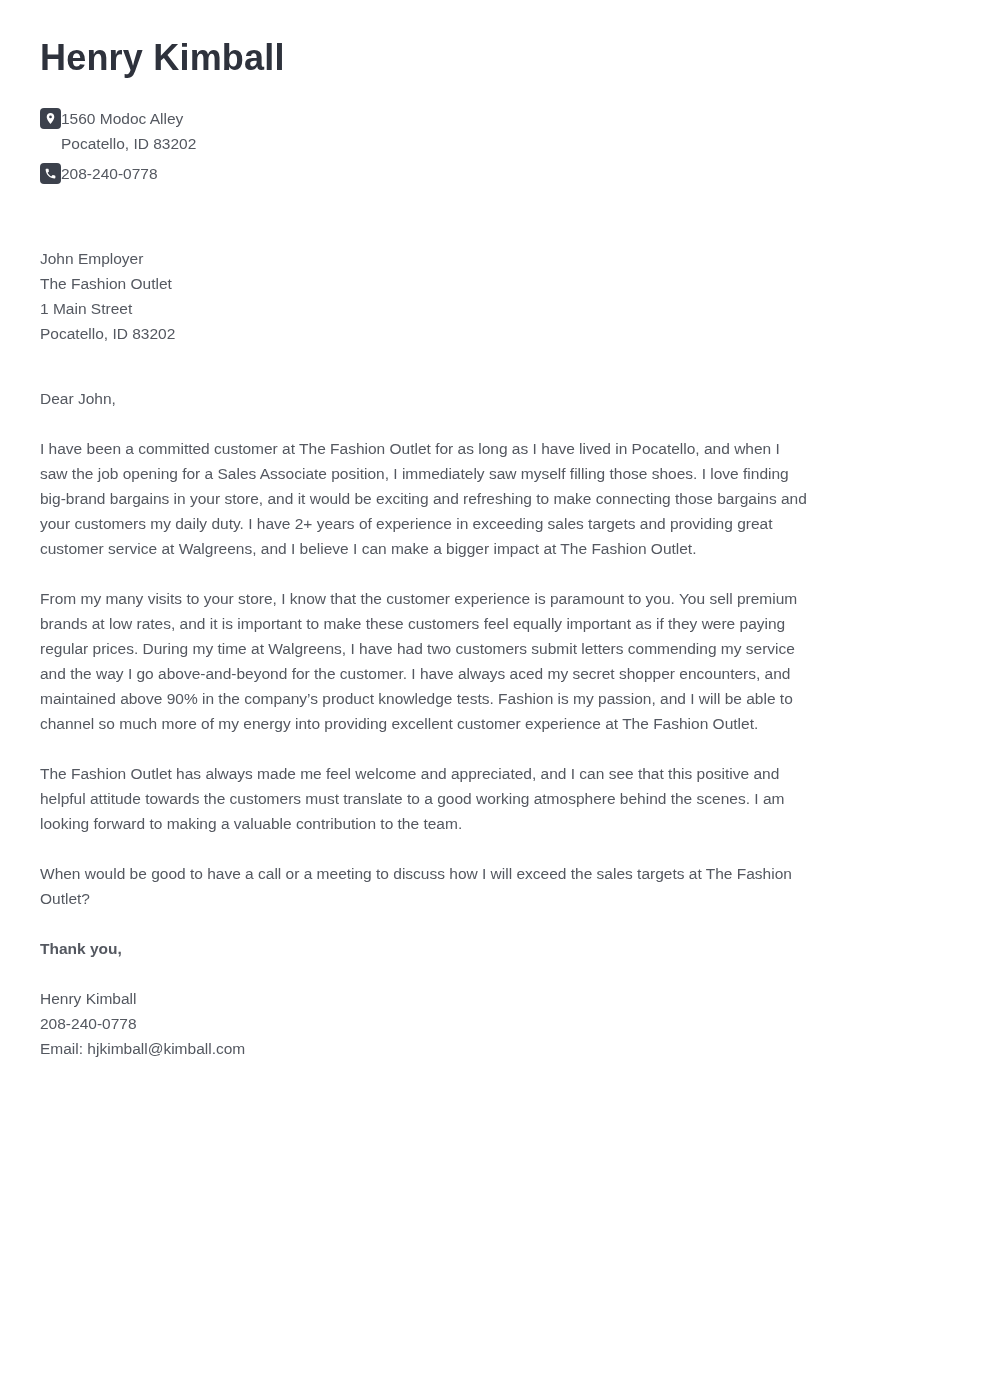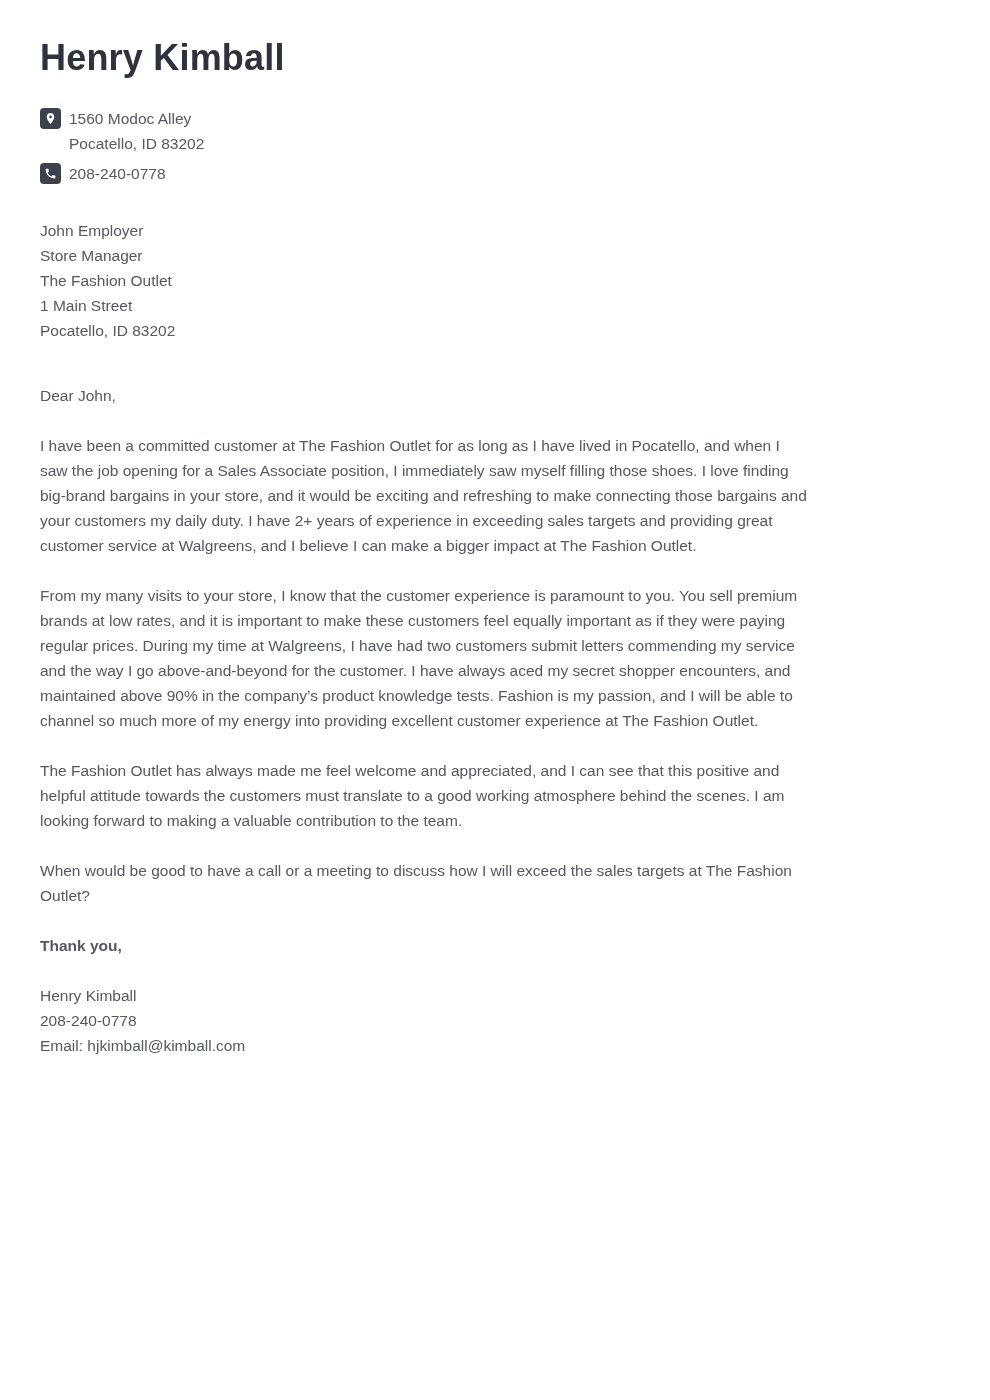--- a/index.html
+++ b/index.html
@@ -30,21 +30,21 @@
     font-weight: 700;
     color: #2e323c;
     letter-spacing: 0.2px;
   }
   .contact-list {
     margin: 0;
   }
   .contact-item {
     display: flex;
     align-items: flex-start;
-    gap: 8px;
+    gap: 0;
     margin-bottom: 5px;
   }
   .contact-icon {
     flex: none;
     width: 21px;
     height: 21px;
     border-radius: 4px;
     background: #3c414c;
     display: flex;
     align-items: center;
@@ -54,21 +54,21 @@
   .contact-icon svg {
     display: block;
   }
   .contact-text {
     line-height: 25px;
   }
   .date-line {
     margin-top: 32px;
   }
   .recipient-block {
-    margin-top: 32px;
+    margin-top: 60px;
   }
   .salutation {
     margin-top: 40px;
   }
   .body-paragraph {
     margin: 25px 0 0 0;
   }
   .closing {
     margin-top: 25px;
     font-weight: bold;
@@ -106,21 +106,20 @@
       </span>
       <span class="contact-text">208-240-0778</span>
     </div>
 
 
   </div>
 
 
   <div class="recipient-block">
     <div>John Employer</div>
-    <div>Store Manager</div>
     <div>The Fashion Outlet</div>
     <div>1 Main Street</div>
     <div>Pocatello, ID 83202</div>
   </div>
 
   <div class="salutation">Dear John,</div>
 
   <p class="body-paragraph">I have been a committed customer at The Fashion Outlet for as long as I have lived in Pocatello, and when I saw the job opening for a Sales Associate position, I immediately saw myself filling those shoes. I love finding big-brand bargains in your store, and it would be exciting and refreshing to make connecting those bargains and your customers my daily duty. I have 2+ years of experience in exceeding sales targets and providing great customer service at Walgreens, and I believe I can make a bigger impact at The Fashion Outlet.</p>
   <p class="body-paragraph">From my many visits to your store, I know that the customer experience is paramount to you. You sell premium brands at low rates, and it is important to make these customers feel equally important as if they were paying regular prices. During my time at Walgreens, I have had two customers submit letters commending my service and the way I go above-and-beyond for the customer. I have always aced my secret shopper encounters, and maintained above 90% in the company’s product knowledge tests. Fashion is my passion, and I will be able to channel so much more of my energy into providing excellent customer experience at The Fashion Outlet.</p>
   <p class="body-paragraph">The Fashion Outlet has always made me feel welcome and appreciated, and I can see that this positive and helpful attitude towards the customers must translate to a good working atmosphere behind the scenes. I am looking forward to making a valuable contribution to the team.</p>

